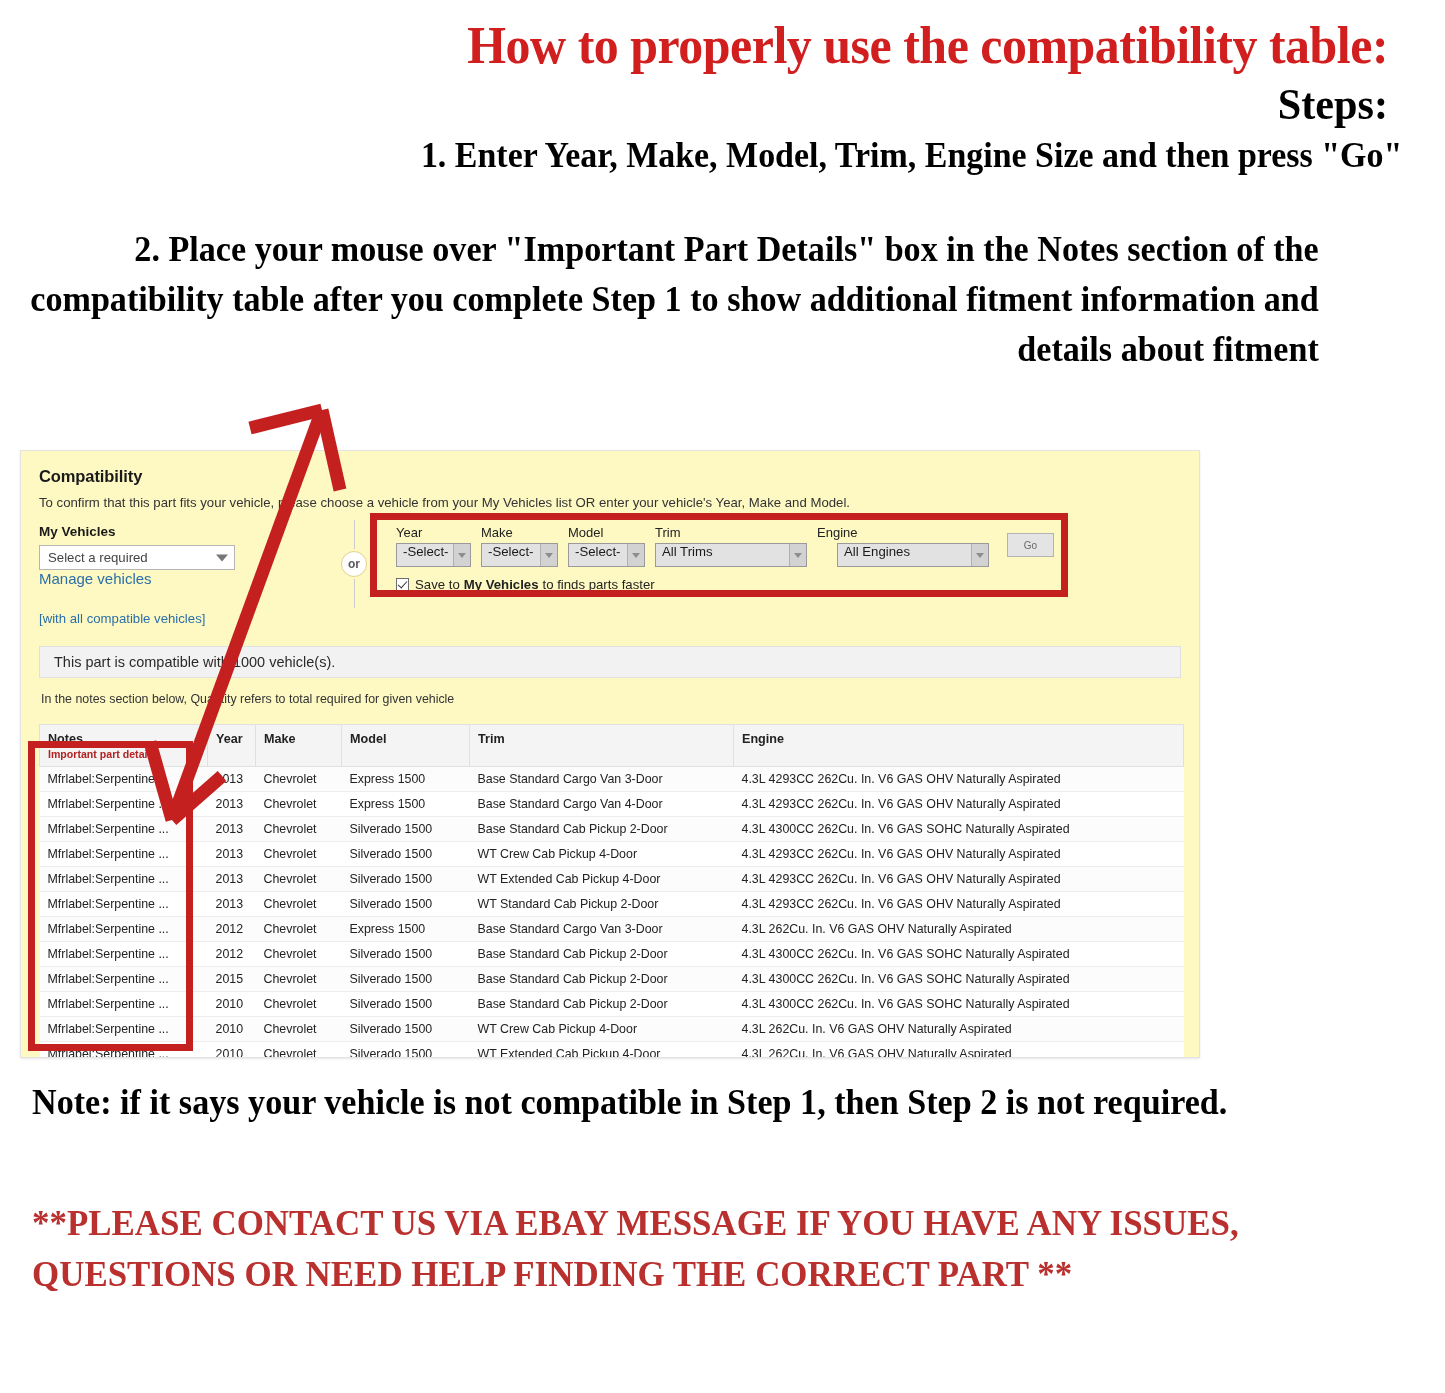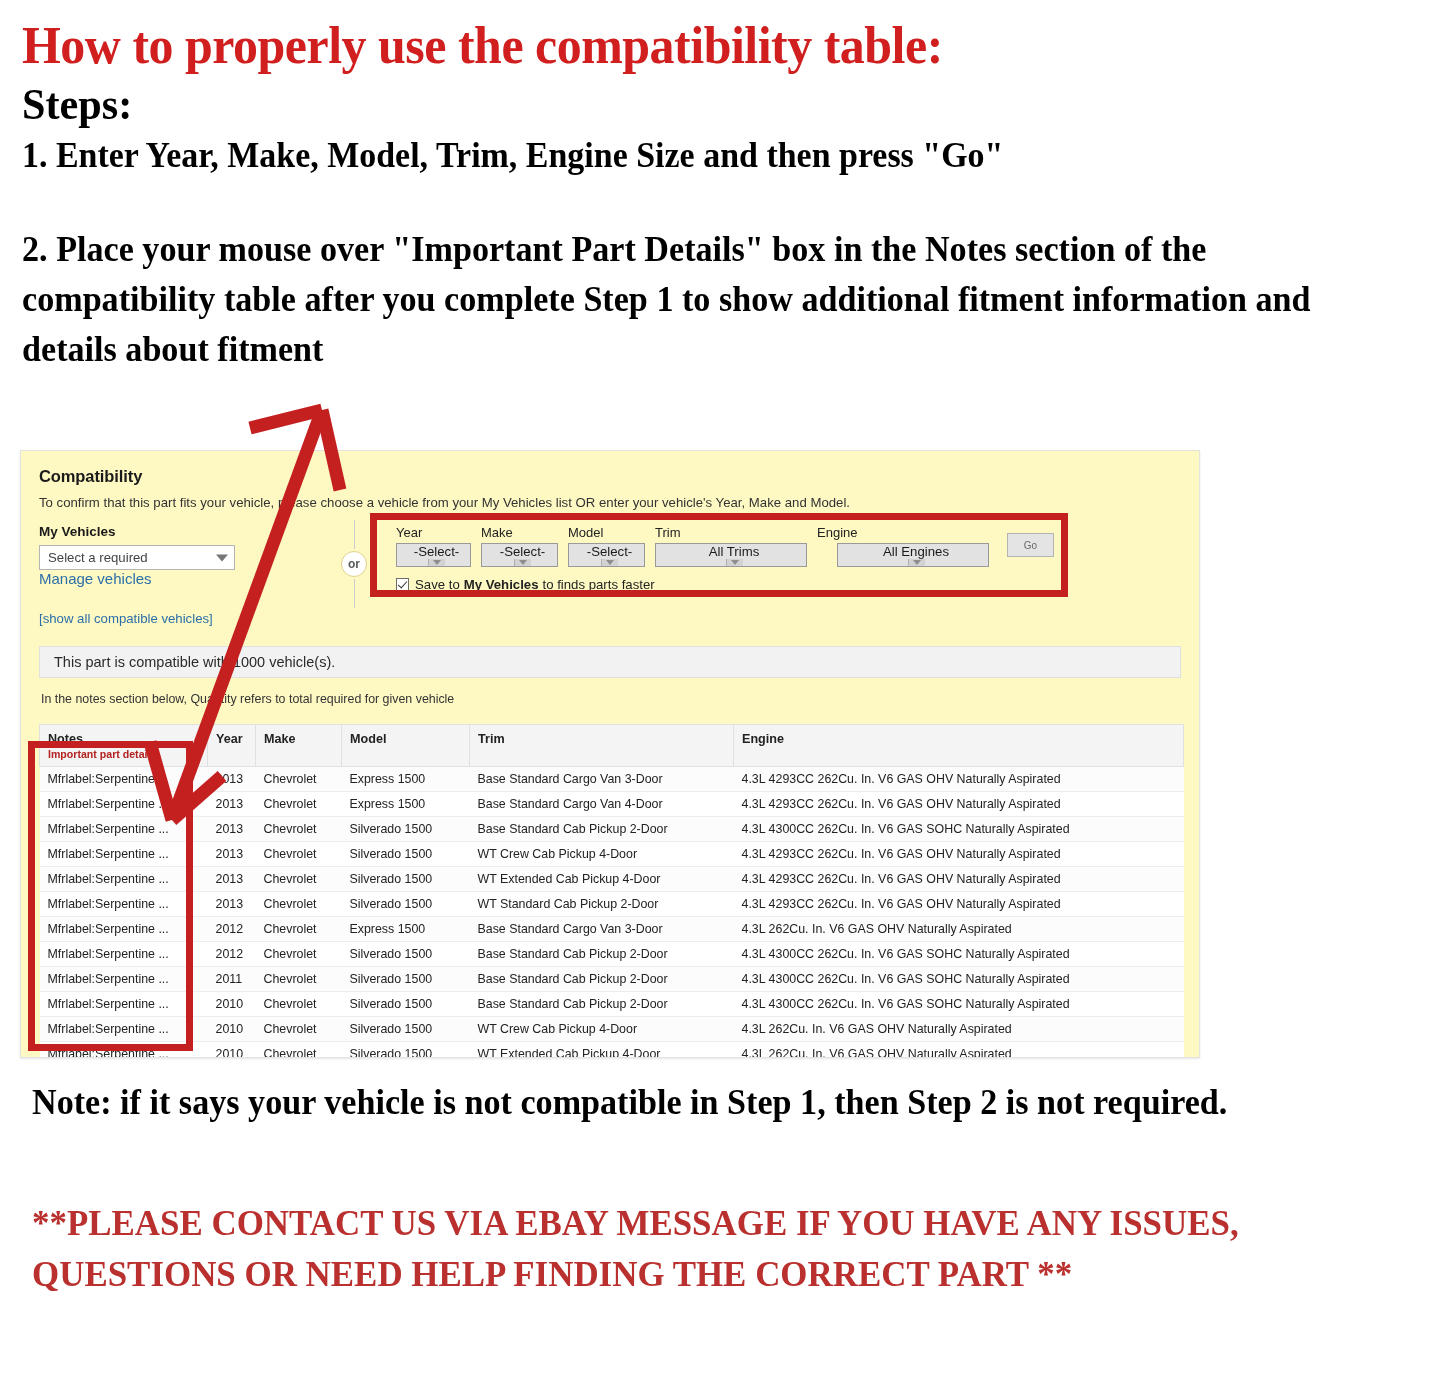--- a/index.html
+++ b/index.html
@@ -6,21 +6,21 @@
   html, body { margin:0; padding:0; }
   body {
     width:1445px; height:1393px;
     background:#ffffff;
     font-family:"Liberation Sans", sans-serif;
     position:relative;
     overflow:hidden;
   }
 
   
-  .headline-wrap { padding: 18px 0 0 22px; }
+  .headline-wrap { padding: 18px 0 0 22px; text-align: right; }
 
   .h-title {
     font-family:"Liberation Serif", serif;
     font-weight:bold;
     font-size:52px;
     line-height:1.08;
     color:#d11f1f;
     letter-spacing:-0.5px;
     margin:0 0 2px 0;
     transform: scaleX(0.96);
@@ -124,22 +124,22 @@
   .finder {
     position:absolute; left:357px; top:1px;
     width:690px;
   }
   .finder-selects { display:flex; align-items:flex-end; gap:10px; }
   .fs-group { display:flex; flex-direction:column; }
   .fs-label { font-size:13px; color:#222; margin-bottom:3px; }
   .fs-box {
     height:24px; border:1px solid #9a9a9a;
     background:#e2e2e2;
-    display:flex; align-items:center; justify-content:space-between;
-    font-size:13.2px; color:#1a1a1a; padding-left:6px;flex-direction:column;
+    display:flex; align-items:flex-start; justify-content:space-between;
+    font-size:13.2px; color:#1a1a1a; padding-left:6px;
   }
   .fs-arrow {
     width:17px; height:100%;
     background:#d2d2d2;
     border-left:1px solid #b0b0b0;
     display:flex;align-items:center;justify-content:center;
   }
   .fs-arrow i {
     display:block; width:0;height:0;
     border-left:4px solid transparent;border-right:4px solid transparent;
@@ -241,21 +241,21 @@
 
     <div class="vehicle-row">
 
       <div class="my-vehicles">
         <div class="mv-label">My Vehicles</div>
         <div class="mv-select">
           <span>Select a required</span>
           <span class="mv-caret"></span>
         </div>
         <a class="mv-link" href="#">Manage vehicles</a>
-        <a class="show-all-link" href="#">[show all compatible vehicles]</a>
+        <a class="show-all-link" href="#">[with all compatible vehicles]</a>
       </div>
 
       <div class="or-divider">
         <div class="or-line"></div>
         <div class="or-bubble">or</div>
         <div class="or-line"></div>
       </div>
 
       <div class="finder">
         <div class="finder-selects">
@@ -399,21 +399,21 @@
           <tr>
             <td class="c-notes">Mfrlabel:Serpentine ...</td>
             <td class="c-year">2012</td>
             <td class="c-make">Chevrolet</td>
             <td class="c-model">Silverado 1500</td>
             <td class="c-trim">Base Standard Cab Pickup 2-Door</td>
             <td class="c-engine">4.3L 4300CC 262Cu. In. V6 GAS SOHC Naturally Aspirated</td>
           </tr>
           <tr>
             <td class="c-notes">Mfrlabel:Serpentine ...</td>
-            <td class="c-year">2011</td>
+            <td class="c-year">2015</td>
             <td class="c-make">Chevrolet</td>
             <td class="c-model">Silverado 1500</td>
             <td class="c-trim">Base Standard Cab Pickup 2-Door</td>
             <td class="c-engine">4.3L 4300CC 262Cu. In. V6 GAS SOHC Naturally Aspirated</td>
           </tr>
           <tr>
             <td class="c-notes">Mfrlabel:Serpentine ...</td>
             <td class="c-year">2010</td>
             <td class="c-make">Chevrolet</td>
             <td class="c-model">Silverado 1500</td>

